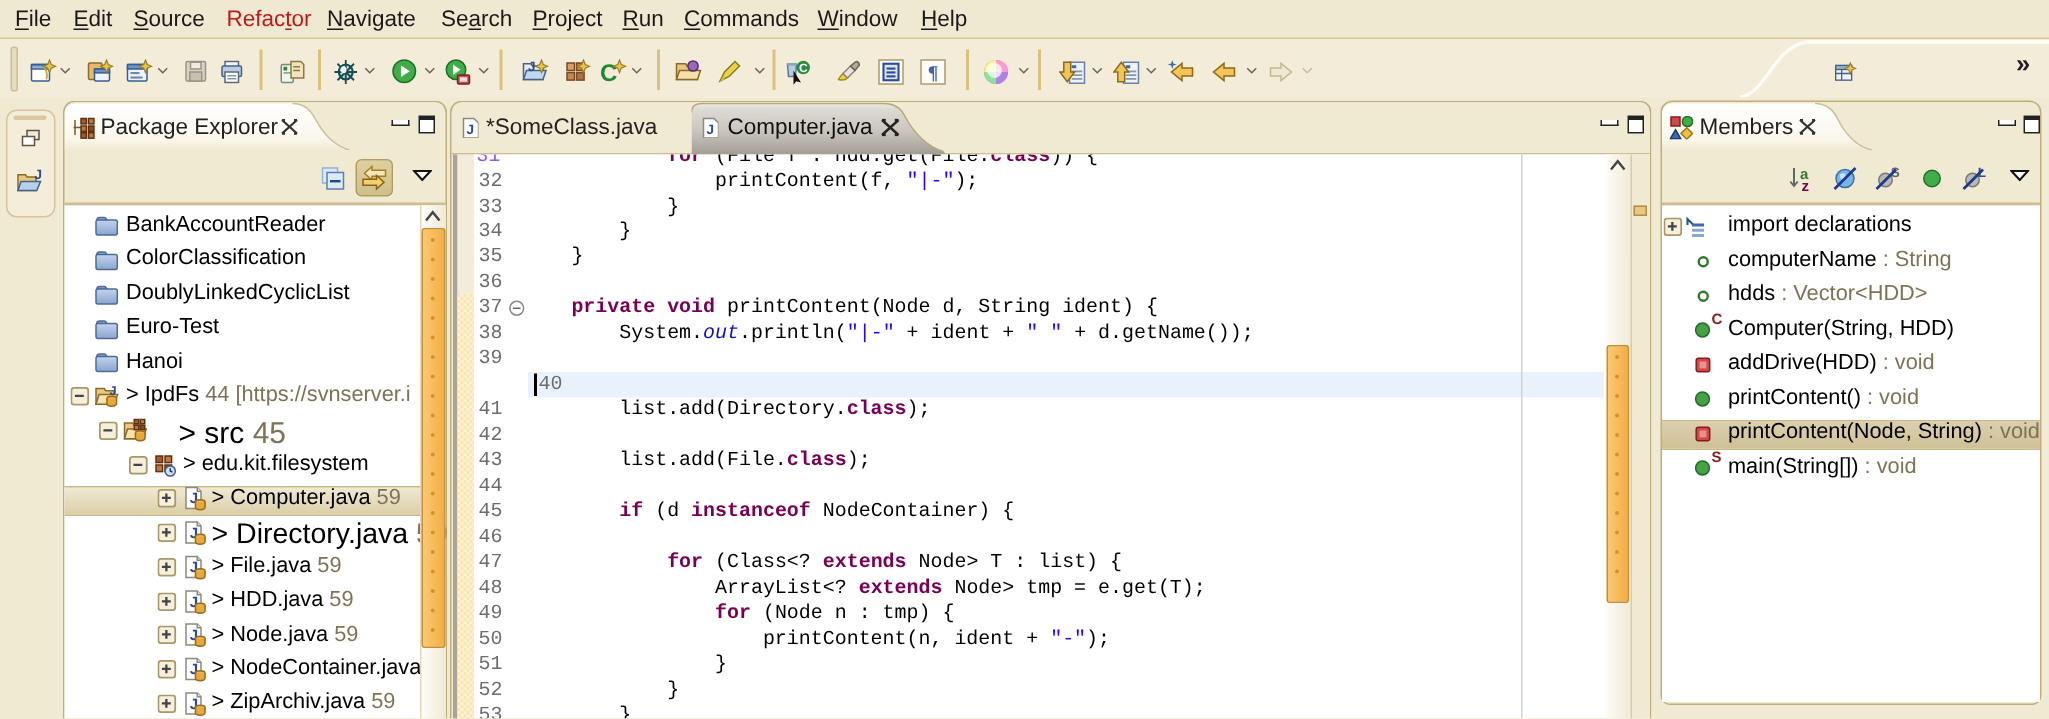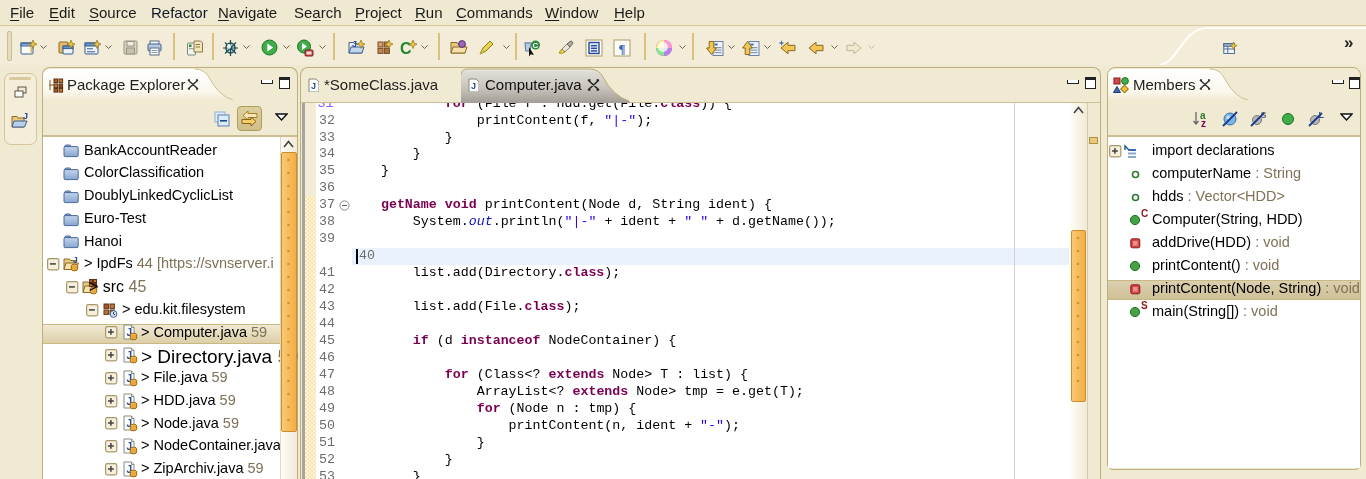--- a/index.html
+++ b/index.html
@@ -8,21 +8,21 @@
 .k{color:#7b0052;font-weight:bold;}
 .s{color:#2a00ff;}
 .it{color:#1111c0;font-style:italic;}
 u{text-decoration-thickness:1px;text-underline-offset:2px;}
 </style></head><body>
 
 <div class="abs" style="left:0;top:0;width:1366px;height:25px;background:#f0e9d1;border-bottom:1px solid #d9c99b;"></div>
 <div class="abs" style="left:10px;top:4px;font-size:15px;color:#1a1a1a;"><u>F</u>ile</div>
 <div class="abs" style="left:49px;top:4px;font-size:15px;color:#1a1a1a;"><u>E</u>dit</div>
 <div class="abs" style="left:89px;top:4px;font-size:15px;color:#1a1a1a;"><u>S</u>ource</div>
-<div class="abs" style="left:151px;top:4px;font-size:15px;color:#0f172a;">Refac<u>t</u>or</div>
+<div class="abs" style="left:151px;top:4px;font-size:15px;color:#b91c1c;">Refac<u>t</u>or</div>
 <div class="abs" style="left:218px;top:4px;font-size:15px;color:#1a1a1a;"><u>N</u>avigate</div>
 <div class="abs" style="left:294px;top:4px;font-size:15px;color:#1a1a1a;">Se<u>a</u>rch</div>
 <div class="abs" style="left:355px;top:4px;font-size:15px;color:#1a1a1a;"><u>P</u>roject</div>
 <div class="abs" style="left:415px;top:4px;font-size:15px;color:#1a1a1a;"><u>R</u>un</div>
 <div class="abs" style="left:456px;top:4px;font-size:15px;color:#1a1a1a;"><u>C</u>ommands</div>
 <div class="abs" style="left:545px;top:4px;font-size:15px;color:#1a1a1a;"><u>W</u>indow</div>
 <div class="abs" style="left:614px;top:4px;font-size:15px;color:#1a1a1a;"><u>H</u>elp</div>
 <div class="abs" style="left:0;top:26px;width:1366px;height:39px;background:#f3ecd8;"></div>
 <div class="abs" style="left:7px;top:31px;width:3px;height:28px;background:#e6dcc0;border:1px solid #cdbd92;border-radius:2px;"></div>
 <div class="abs" style="left:173px;top:33px;width:2px;height:27px;background:#d8c27c;"></div>
@@ -355,21 +355,21 @@
       <rect x="0.5" y="0.5" width="3" height="3" fill="#a05a2c" stroke="#5e3210"></rect>
       <rect x="4.5" y="0.5" width="3" height="3" fill="#c07840" stroke="#5e3210"></rect>
       <rect x="0.5" y="4.5" width="3" height="3" fill="#c07840" stroke="#5e3210"></rect>
       <rect x="4.5" y="4.5" width="3" height="3" fill="#8a4a20" stroke="#5e3210"></rect>
     </g>
     <g transform="translate(8,8)">
       <ellipse cx="3.5" cy="1.8" rx="3.2" ry="1.6" fill="#f0b652" stroke="#9a6a14"></ellipse>
       <path d="M0.3 1.8 L0.3 5.2 A3.2 1.6 0 0 0 6.7 5.2 L6.7 1.8" fill="#e8a83e" stroke="#9a6a14"></path>
     </g>
   </svg>
-<div class="abs" style="left:89px;top:278.0px;font-size:16px;color:#000;white-space:nowrap;">&gt; src <span style="color:#7e7257">45</span></div>
+<div class="abs" style="left:119px;top:278.0px;font-size:20px;color:#000;white-space:nowrap;">&gt; src <span style="color:#7e7257">45</span></div>
 <svg class="abs" style="left:86px;top:303.55px" width="13" height="13" viewBox="0 0 11 11">
     <rect x="0.5" y="0.5" width="9.5" height="9.5" rx="1.5" fill="#f5efdc" stroke="#a89868"></rect>
     <path d="M2.5 5 L7.5 5" stroke="#444" stroke-width="1.3"></path>
   </svg>
 <svg class="abs" style="left:102px;top:301.55px" width="17" height="17" viewBox="0 0 17 17">
     <rect x="2" y="2" width="4.4" height="4.4" fill="#a05a2c" stroke="#5e3210"></rect>
     <rect x="8" y="2" width="4.4" height="4.4" fill="#c07840" stroke="#5e3210"></rect>
     <rect x="2" y="8" width="4.4" height="4.4" fill="#c07840" stroke="#5e3210"></rect>
     <rect x="8" y="8" width="4.4" height="4.4" fill="#8a4a20" stroke="#5e3210"></rect>
     <circle cx="11.5" cy="12" r="3.4" fill="#cfe0f0" stroke="#44618a"></circle>
@@ -549,21 +549,21 @@
 <div class="abs mono" style="left:33px;top:9.5px;height:16.95px;line-height:16.95px;font-size:13.3px;color:#000;white-space:pre;">                printContent(f, <span class="s">"|-"</span>);</div>
 <div class="abs mono" style="left:0px;top:26.5px;width:19px;height:16.95px;line-height:16.95px;font-size:13.3px;color:#6d6d6d;text-align:right;">33</div>
 <div class="abs mono" style="left:33px;top:26.5px;height:16.95px;line-height:16.95px;font-size:13.3px;color:#000;white-space:pre;">            }</div>
 <div class="abs mono" style="left:0px;top:43.4px;width:19px;height:16.95px;line-height:16.95px;font-size:13.3px;color:#6d6d6d;text-align:right;">34</div>
 <div class="abs mono" style="left:33px;top:43.4px;height:16.95px;line-height:16.95px;font-size:13.3px;color:#000;white-space:pre;">        }</div>
 <div class="abs mono" style="left:0px;top:60.4px;width:19px;height:16.95px;line-height:16.95px;font-size:13.3px;color:#6d6d6d;text-align:right;">35</div>
 <div class="abs mono" style="left:33px;top:60.4px;height:16.95px;line-height:16.95px;font-size:13.3px;color:#000;white-space:pre;">    }</div>
 <div class="abs mono" style="left:0px;top:77.3px;width:19px;height:16.95px;line-height:16.95px;font-size:13.3px;color:#6d6d6d;text-align:right;">36</div>
 <div class="abs mono" style="left:33px;top:77.3px;height:16.95px;line-height:16.95px;font-size:13.3px;color:#000;white-space:pre;"></div>
 <div class="abs mono" style="left:0px;top:94.3px;width:19px;height:16.95px;line-height:16.95px;font-size:13.3px;color:#6d6d6d;text-align:right;">37</div>
-<div class="abs mono" style="left:33px;top:94.3px;height:16.95px;line-height:16.95px;font-size:13.3px;color:#000;white-space:pre;">    <span class="k">getName</span> <span class="k">void</span> printContent(Node d, String ident) {</div>
+<div class="abs mono" style="left:33px;top:94.3px;height:16.95px;line-height:16.95px;font-size:13.3px;color:#000;white-space:pre;">    <span class="k">private</span> <span class="k">void</span> printContent(Node d, String ident) {</div>
 <div class="abs mono" style="left:0px;top:111.2px;width:19px;height:16.95px;line-height:16.95px;font-size:13.3px;color:#6d6d6d;text-align:right;">38</div>
 <div class="abs mono" style="left:33px;top:111.2px;height:16.95px;line-height:16.95px;font-size:13.3px;color:#000;white-space:pre;">        System.<span class="it">out</span>.println(<span class="s">"|-"</span> + ident + <span class="s">" "</span> + d.getName());</div>
 <div class="abs mono" style="left:0px;top:128.2px;width:19px;height:16.95px;line-height:16.95px;font-size:13.3px;color:#6d6d6d;text-align:right;">39</div>
 <div class="abs mono" style="left:33px;top:128.2px;height:16.95px;line-height:16.95px;font-size:13.3px;color:#000;white-space:pre;"></div>
 <div class="abs mono" style="left:0px;top:145.1px;width:19px;height:16.95px;line-height:16.95px;font-size:13.3px;color:#6d6d6d;text-align:right;margin-left:40px;">40</div>
 <div class="abs mono" style="left:0px;top:162.1px;width:19px;height:16.95px;line-height:16.95px;font-size:13.3px;color:#6d6d6d;text-align:right;">41</div>
 <div class="abs mono" style="left:33px;top:162.1px;height:16.95px;line-height:16.95px;font-size:13.3px;color:#000;white-space:pre;">        list.add(Directory.<span class="k">class</span>);</div>
 <div class="abs mono" style="left:0px;top:179.0px;width:19px;height:16.95px;line-height:16.95px;font-size:13.3px;color:#6d6d6d;text-align:right;">42</div>
 <div class="abs mono" style="left:0px;top:196.0px;width:19px;height:16.95px;line-height:16.95px;font-size:13.3px;color:#6d6d6d;text-align:right;">43</div>
 <div class="abs mono" style="left:33px;top:196.0px;height:16.95px;line-height:16.95px;font-size:13.3px;color:#000;white-space:pre;">        list.add(File.<span class="k">class</span>);</div>

